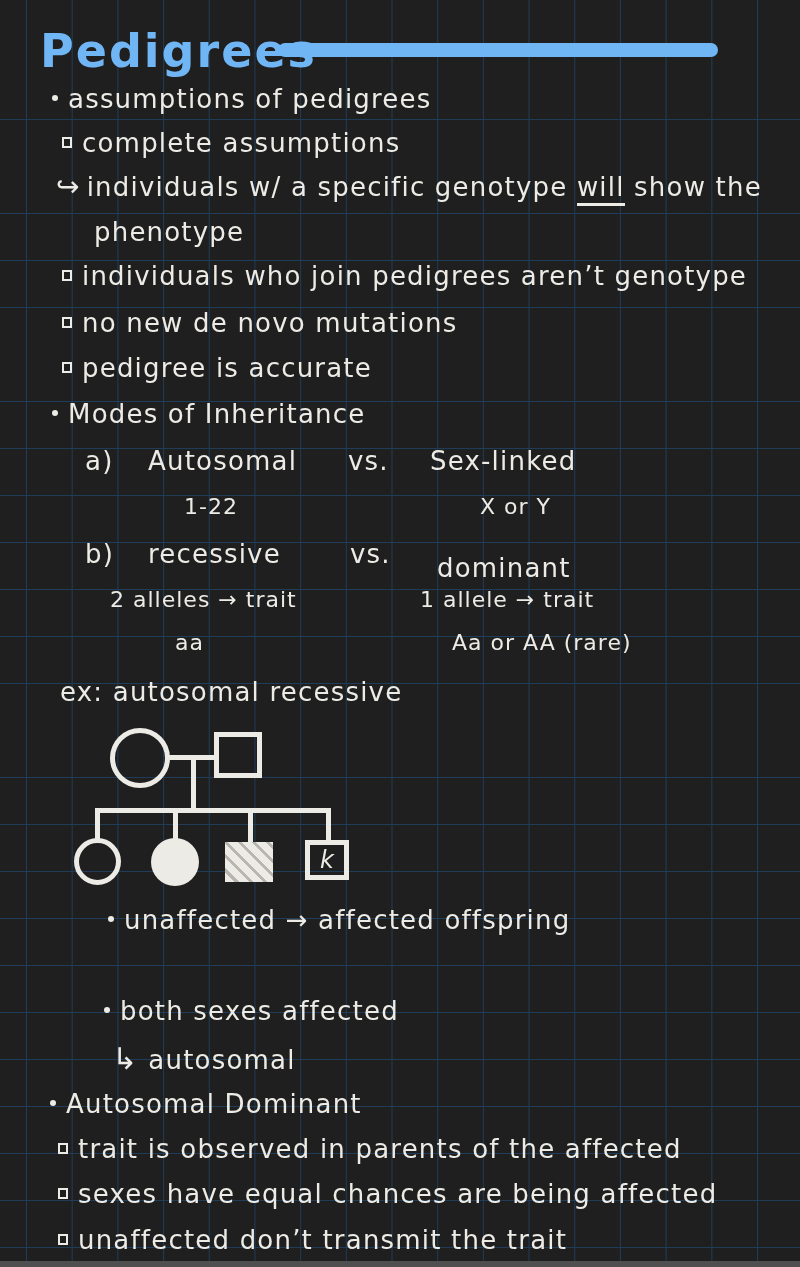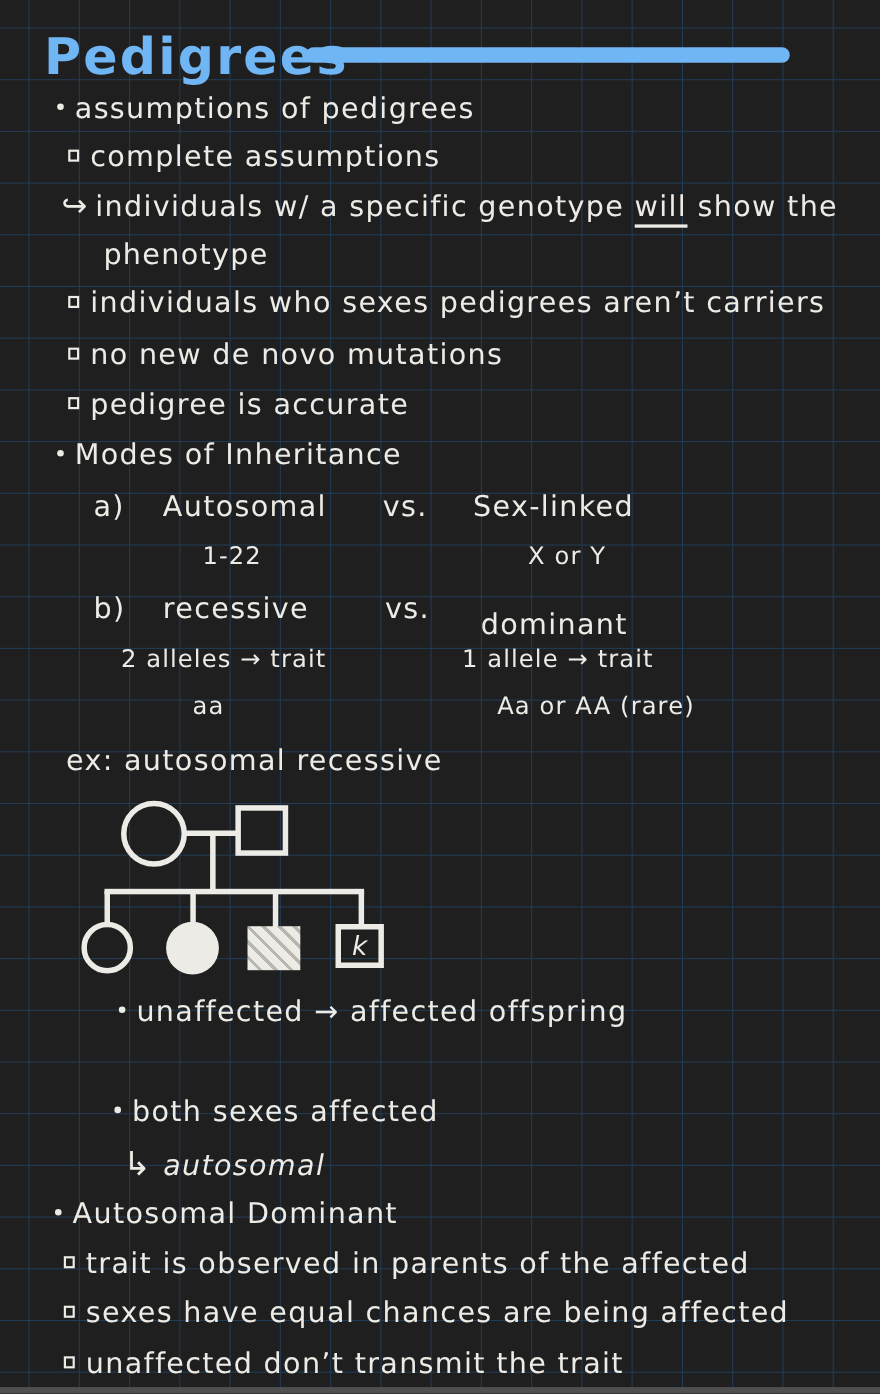--- a/index.html
+++ b/index.html
@@ -64,21 +64,21 @@
   <div class="title">Pedigrees</div>
   <div class="title-bar"></div>
 
   <div class="line" style="left:52px; top:84px;"><span class="dot-bullet"></span><span>assumptions of pedigrees</span></div>
 
   <div class="line" style="left:62px; top:128px;"><span class="sq-bullet"></span><span>complete assumptions</span></div>
 
   <div class="line" style="left:56px; top:170px;"><span class="arrow">↪</span><span>individuals w/ a specific genotype </span><span class="u">will</span><span> show the</span></div>
   <div class="line" style="left:94px; top:217px;">phenotype</div>
 
-  <div class="line" style="left:62px; top:261px;"><span class="sq-bullet"></span><span>individuals who sexes pedigrees aren’t carriers</span></div>
+  <div class="line" style="left:62px; top:261px;"><span class="sq-bullet"></span><span>individuals who join pedigrees aren’t genotype</span></div>
 
   <div class="line" style="left:62px; top:308px;"><span class="sq-bullet"></span><span>no new de novo mutations</span></div>
 
   <div class="line" style="left:62px; top:353px;"><span class="sq-bullet"></span><span>pedigree is accurate</span></div>
 
   <div class="line" style="left:52px; top:399px;"><span class="dot-bullet"></span><span>Modes of Inheritance</span></div>
 
   <div>
     <span class="line abs" style="left:85px; top:446px;">a)</span>
     <span class="line abs" style="left:148px; top:446px;">Autosomal</span>
@@ -114,21 +114,21 @@
     <div class="shape circle-open" style="left:16px; top:116px; width:47px; height:47px;"></div>
     <div class="shape circle-filled" style="left:93px; top:116px; width:48px; height:48px;"></div>
     <div class="shape square-hatched" style="left:167px; top:120px; width:48px; height:40px;"></div>
     <div class="shape square-open" style="left:247px; top:118px; width:44px; height:40px;">
         <div class="k-label">k</div>
       </div>
   </div>
 
   <div class="line" style="left:108px; top:905px;"><span class="dot-bullet"></span><span>unaffected → affected offspring</span></div>
   <div class="line" style="left:104px; top:996px;"><span class="dot-bullet"></span><span>both sexes affected</span></div>
-  <div class="line" style="left:112px; top:1041px;font-style:italic;"><span class="corner-arrow">↳</span><span>autosomal</span></div>
+  <div class="line" style="left:112px; top:1041px;"><span class="corner-arrow">↳</span><span>autosomal</span></div>
 
   <div class="line" style="left:50px; top:1089px;"><span class="dot-bullet"></span><span>Autosomal Dominant</span></div>
 
   <div class="line" style="left:58px; top:1134px;"><span class="sq-bullet"></span><span>trait is observed in parents of the affected</span></div>
   <div class="line" style="left:58px; top:1179px;"><span class="sq-bullet"></span><span>sexes have equal chances are being affected</span></div>
   <div class="line" style="left:58px; top:1225px;"><span class="sq-bullet"></span><span>unaffected don’t transmit the trait</span></div>
 
   <div class="bottom-bar"></div>
 </div>
 

